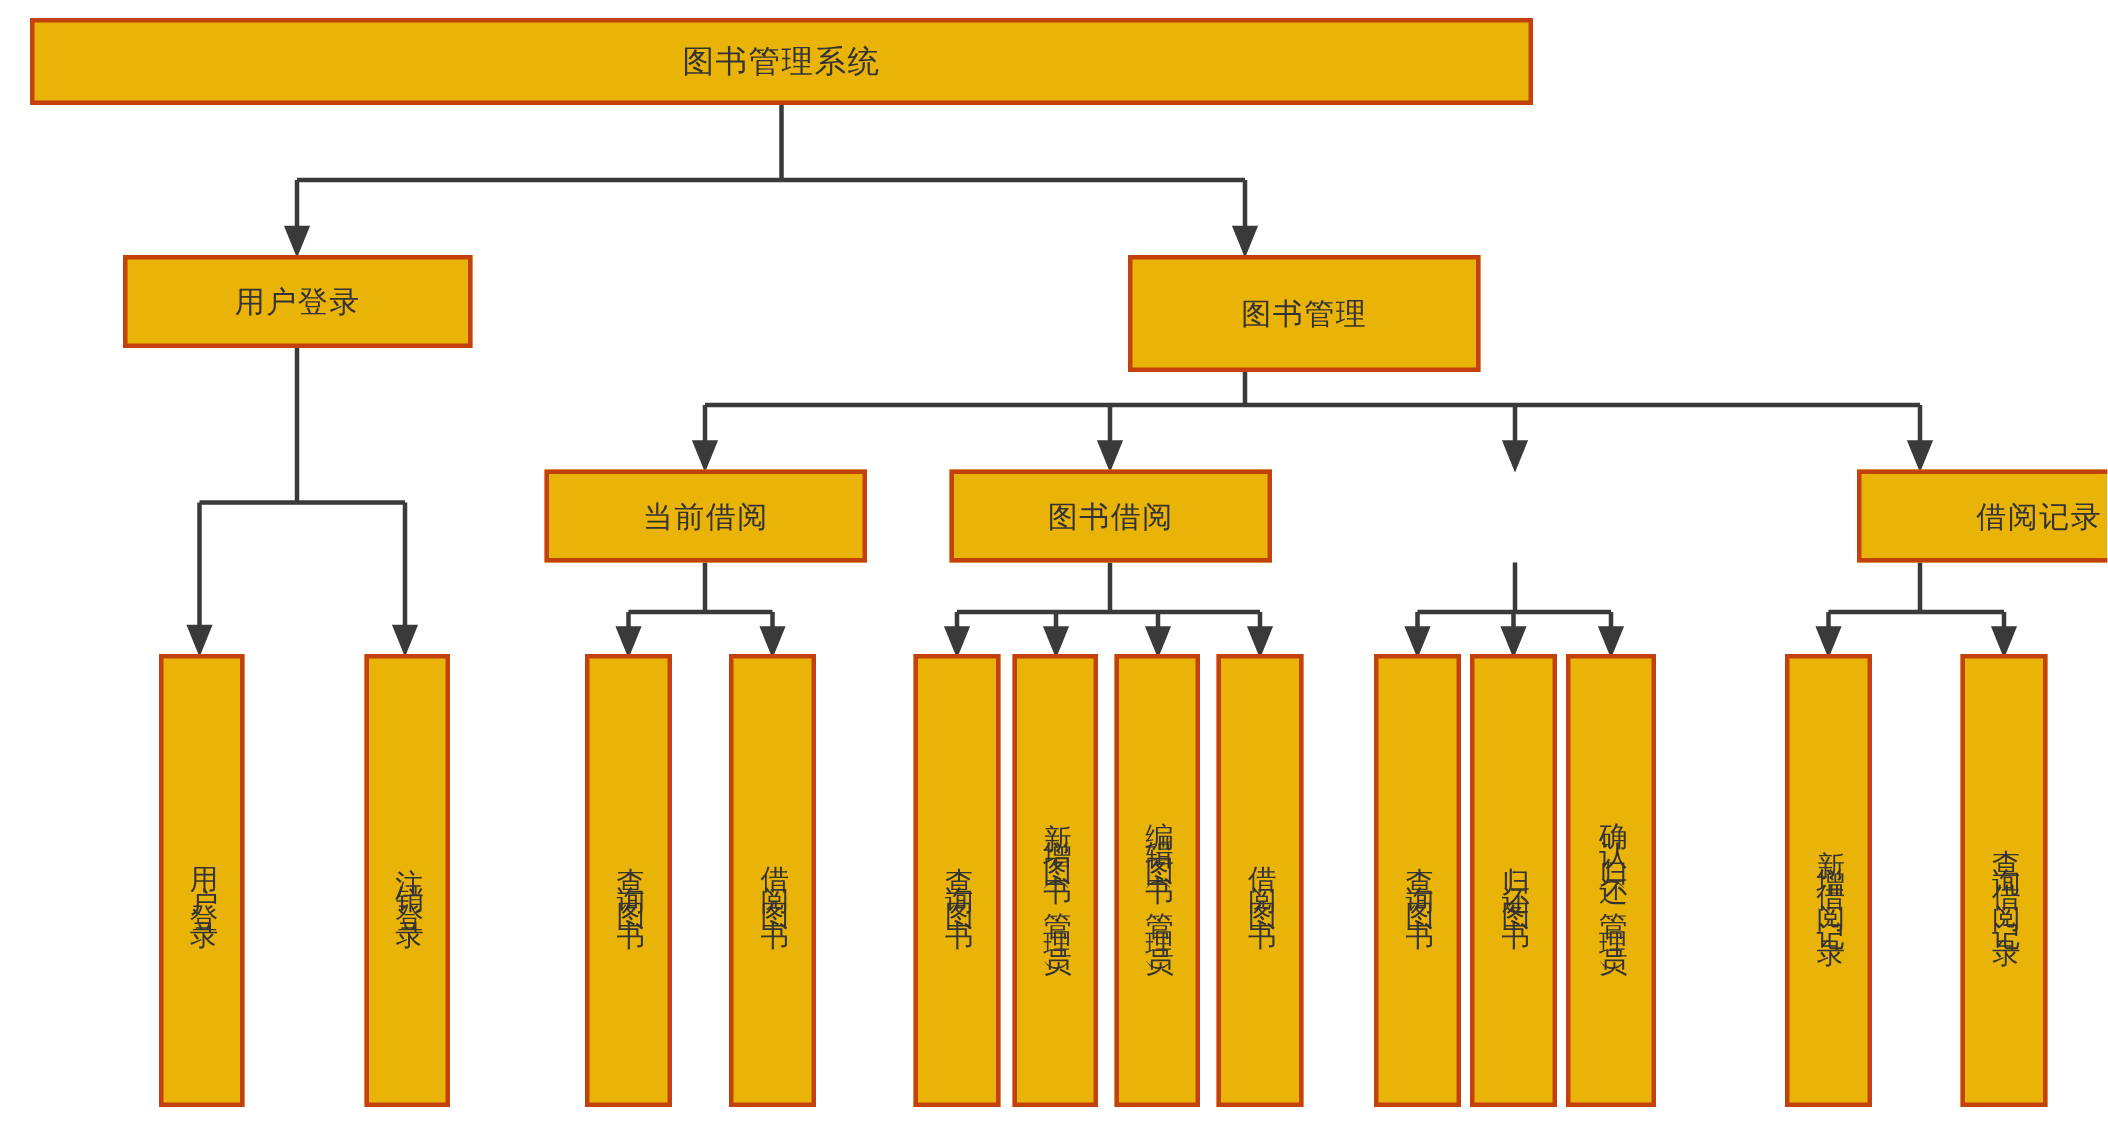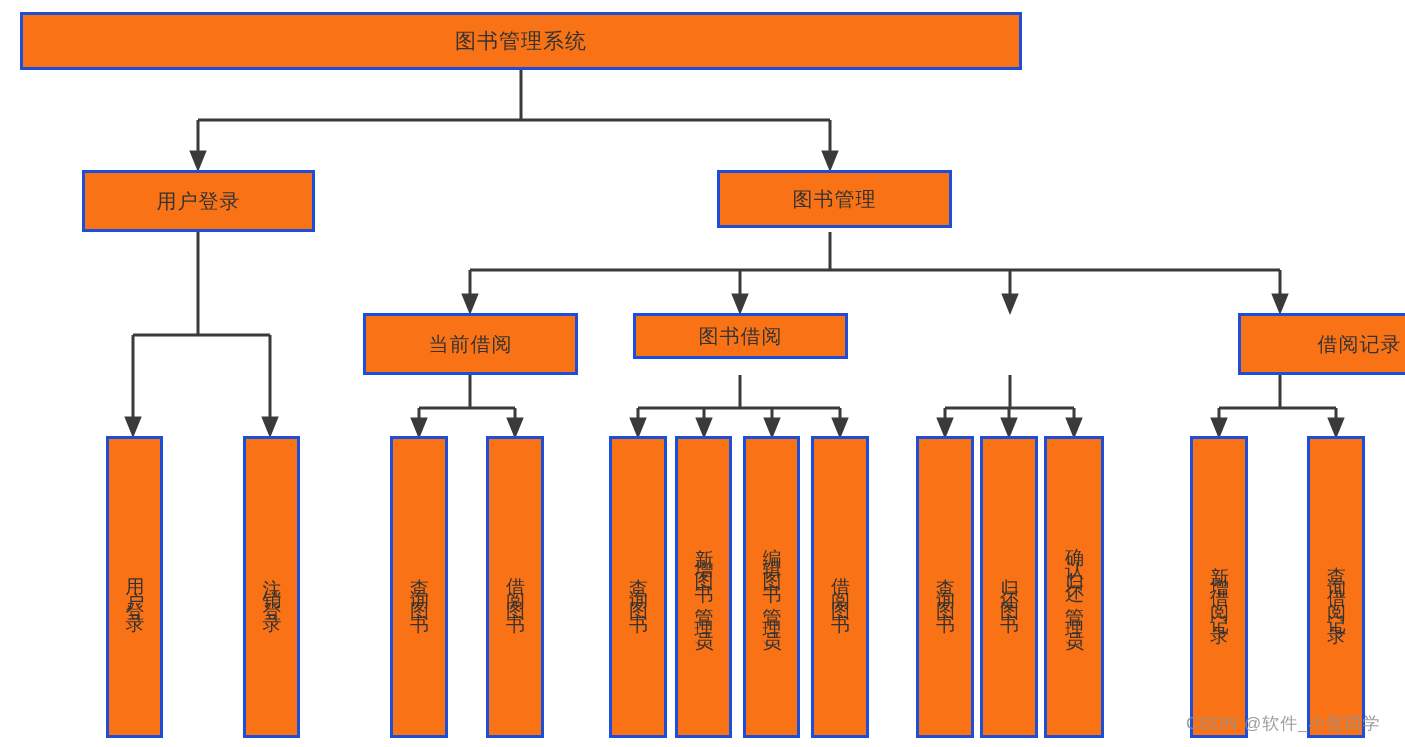--- a/index.html
+++ b/index.html
@@ -2,36 +2,36 @@
 <html><head>
 <meta charset="utf-8">
 <style>
   html,body { margin:0; padding:0; background:#ffffff; }
   .canvas {
     position:relative; width:1405px; height:747px; background:#ffffff;
     font-family:"Liberation Sans", sans-serif; color:#333333; overflow:hidden;
   }
   svg.wires { position:absolute; left:0; top:0; width:1405px; height:747px; z-index:1; }
   .node {
-    position:absolute; box-sizing:border-box; background:#f97316;
-    border:3px solid #1d4ed8; display:flex; align-items:center; justify-content:center;
+    position:absolute; box-sizing:border-box; background:#eab308;
+    border:3px solid #c2410c; display:flex; align-items:center; justify-content:center;
     z-index:2;
   }
   .hnode span { font-size:20px; letter-spacing:1px; white-space:nowrap; }
   .rootnode span { font-size:21px; letter-spacing:1px; }
   .vnode span {
     writing-mode:vertical-rl; text-orientation:mixed;
     font-size:19px; letter-spacing:12px; line-height:1.1; white-space:nowrap;
   }
   
   #n-root          { left:20px;  top:12px;  width:1002px; height:58px; }
   #n-user-login    { left:82px;  top:170px; width:233px;  height:62px; }
-  #n-book-mgmt     { left:717px; top:170px; width:235px;  height:58px; }
+  #n-book-mgmt     { left:752px; top:170px; width:235px;  height:78px; }
   #n-new-books     { left:363px; top:313px; width:215px;  height:62px; }
-  #n-book-borrow   { left:633px; top:313px; width:215px;  height:46px; }
+  #n-book-borrow   { left:633px; top:313px; width:215px;  height:62px; }
   #n-current-borrow{ left:903px; top:313px; width:215px;  height:62px; }
   #n-borrow-records{ left:1238px;top:313px; width:243px;  height:62px; }
   .leaf { top:436px; height:302px; }
   #l-user-login { left:106px; width:57px; }
   #l-logout     { left:243px; width:57px; }
   #l-nb-query   { left:390px; width:58px; }
   #l-nb-borrow  { left:486px; width:58px; }
   #l-bb-query   { left:609px; width:58px; }
   #l-bb-add     { left:675px; width:57px; }
   #l-bb-edit    { left:743px; width:57px; }
@@ -161,15 +161,14 @@
     <span>确认归还（管理员）</span>
   </div>
 
   <div id="l-br-add" class="node vnode leaf">
     <span>新增借阅记录</span>
   </div>
   <div id="l-br-query" class="node vnode leaf">
     <span>查询借阅记录</span>
   </div>
 
-  <div class="watermark">CSDN @软件_小贺同学</div>
 
 </div>
 
 </body></html>

